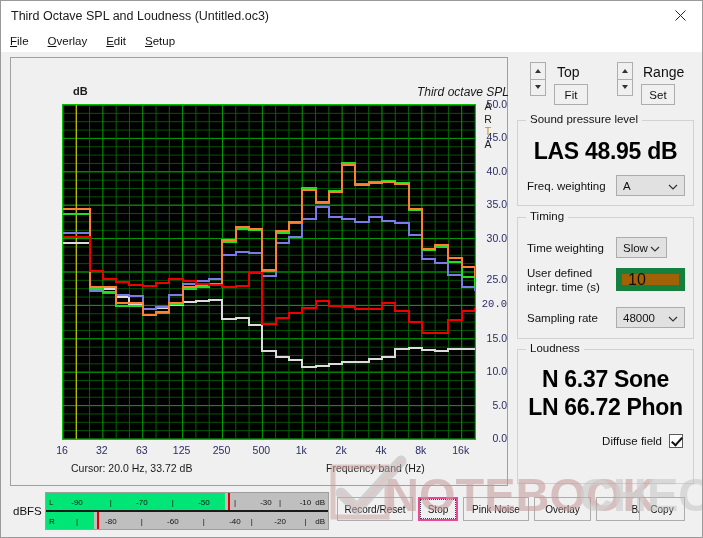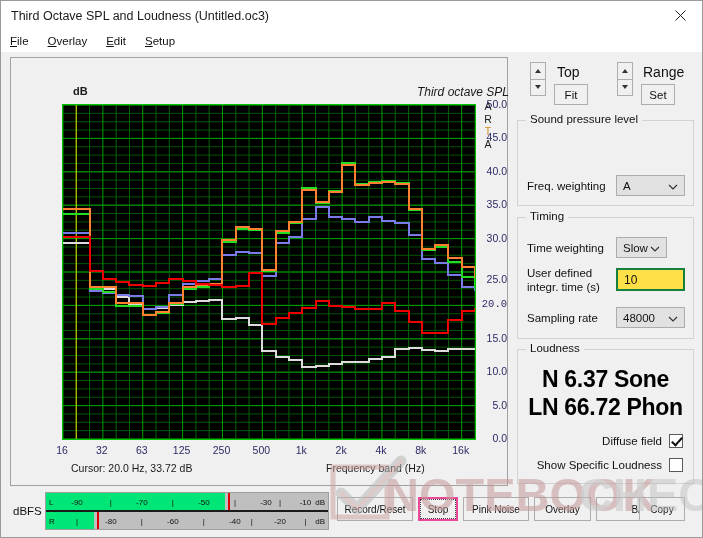--- a/index.html
+++ b/index.html
@@ -170,23 +170,23 @@
     font-size: 11.5px; color: #111;
     display: flex; align-items: center;
     padding-left: 6px; cursor: pointer;
   }
   .combo .chev {
     position: absolute; right: 6px; top: 50%;
     transform: translateY(-50%);
   }
   .textbox {
     position: absolute;
-    height: 23px; background: #fde047;
-    border: 2px solid #15803d;
-    font-size: 12px; color: #111;
+    height: 23px; background: #a16207;
+    border: 6px solid #15803d;
+    font-size: 16px; color: #111;
     display: flex; align-items: center;
     padding-left: 6px;
   }
   .cbrow {
     position: absolute;
     display: flex; align-items: center;
     font-size: 11.5px; color: #111;
   }
   .cbox {
     width: 14px; height: 14px;
@@ -446,20 +446,21 @@
       </div>
     <div>
         <i class="arrow-dn"></i>
       </div>
   </div>
   <div class="toplabel" style="left:642px; top:63px;">Range</div>
   <div class="smallbtn" style="left:640px; top:83px;">Set</div>
 
   <div class="group" style="left:516px; top:119px; width:177px; height:86px;">
     <span class="group-title">Sound pressure level</span>
+    <div class="big-readout" style="top:17px;">LAS 48.95 dB</div>
     <div class="fieldlabel" style="left:9px; top:59px;">Freq. weighting</div>
     <div class="combo" style="left:98px; top:54px; width:69px;">
       <span>A</span>
       <span class="chev">
         <svg width="10" height="6" viewBox="0 0 10 6">
           <polyline points="1,1 5,5 9,1" fill="none" stroke="#333" stroke-width="1.2"></polyline>
         </svg>
       </span>
     </div>
   </div>
@@ -496,24 +497,20 @@
 
   <div class="group" style="left:516px; top:348px; width:177px; height:135px;">
     <span class="group-title">Loudness</span>
 
     <div class="big-readout" style="top:16px;">N 6.37 Sone</div>
     <div class="big-readout" style="top:44px;">LN 66.72 Phon</div>
 
     <div class="cbrow" style="right:10px; top:84px;">
       <span>Diffuse field</span>
       <span class="cbox checked"></span>
-    </div>
-    <div class="cbrow" style="right:10px; top:108px;">
-      <span>Show Specific Loudness</span>
-      <span class="cbox"></span>
     </div>
   </div>
 
   <div id="dbfs-label">dBFS</div>
   <div id="meter-wrap">
     <div class="meter-row" id="meter-left" style="top:0;">
         <div class="meter-fill" style="width: 179.07px;"></div>
         <div class="meter-peak" style="left: 181.89px;"></div>
         <div class="meter-chan">L</div>
         <div class="meter-tick" style="left: 31.02px;">-90</div>

